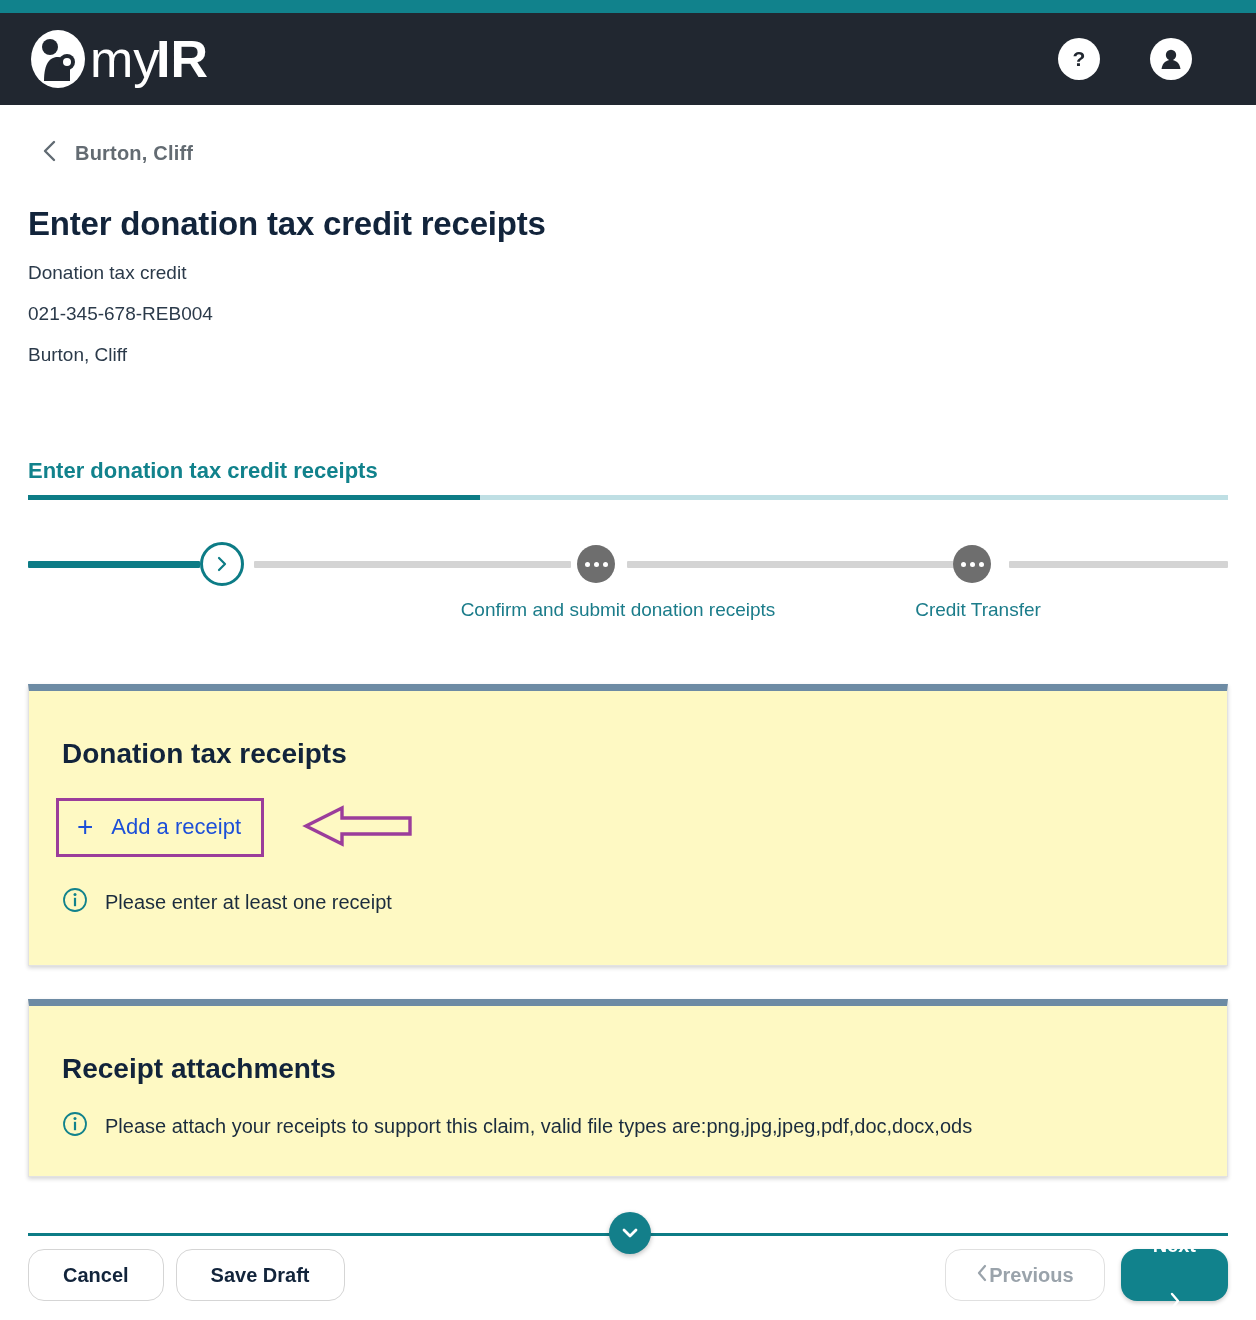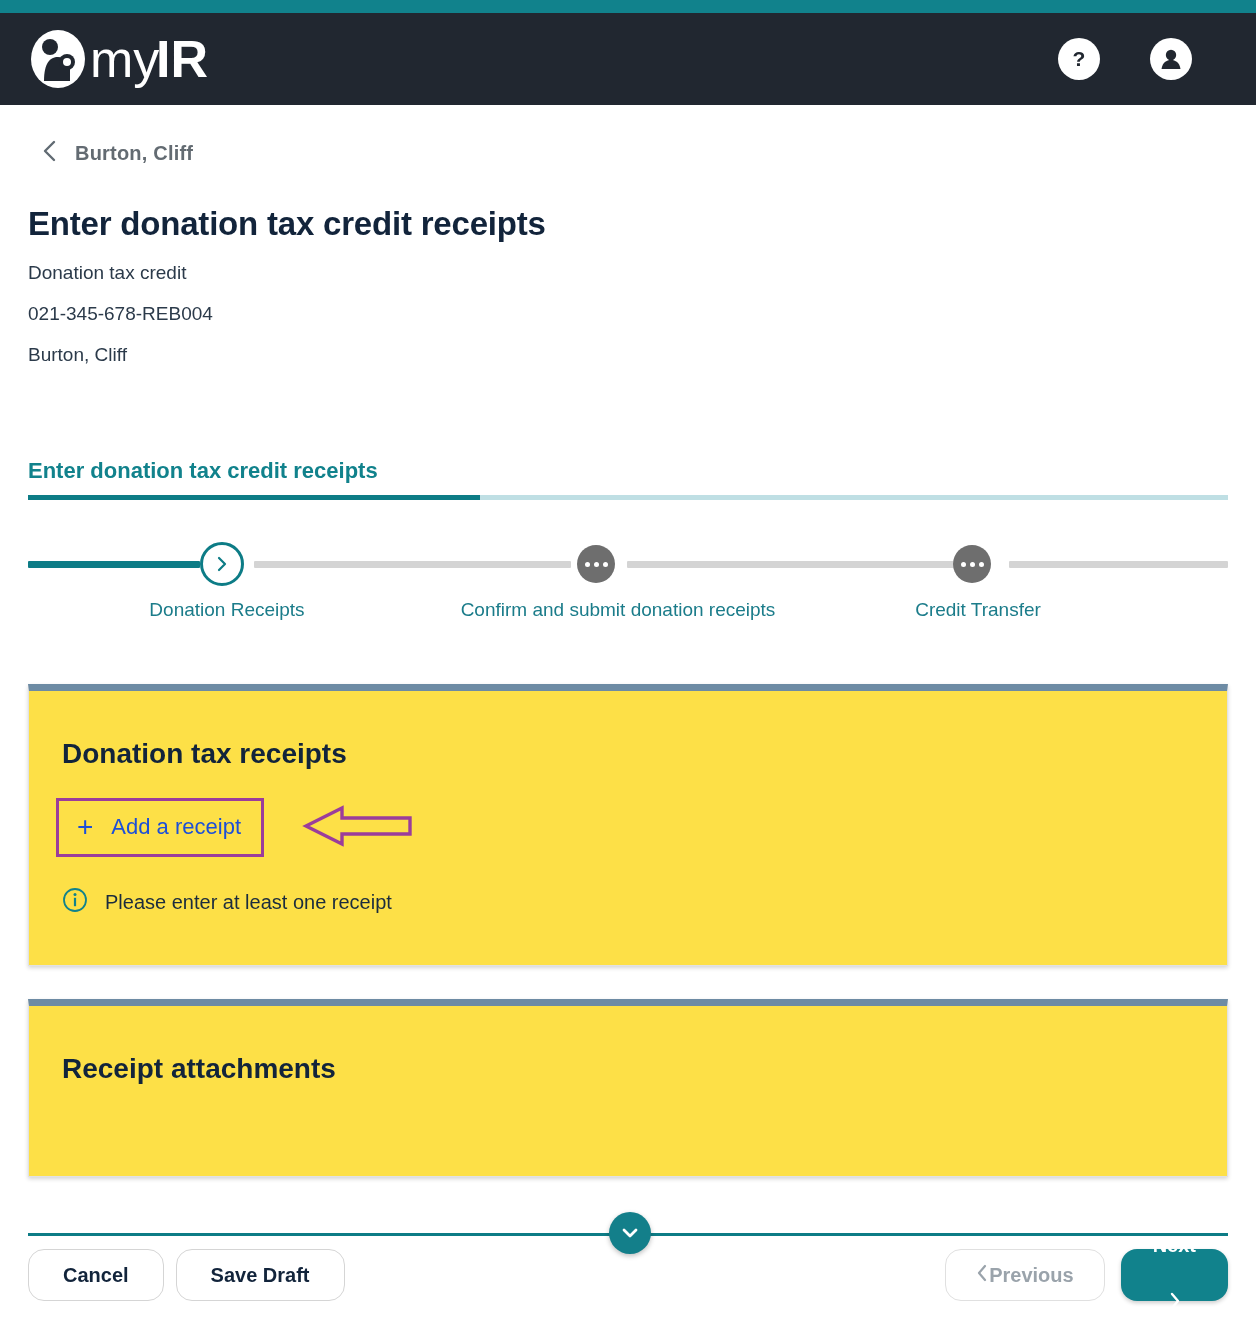--- a/index.html
+++ b/index.html
@@ -75,21 +75,21 @@
     margin-top: 3px;
   }
   .node-dots i { width: 5px; height: 5px; border-radius: 50%; background: #fff; display: block; }
   .step-label {
     position: absolute; text-align: center; font-size: 19px; color: #1b7c8a;
     line-height: 1.9; cursor: pointer;
   }
 
   
   .card {
-    margin: 0 0 0 28px; width: 1200px; background: #fde047;
+    margin: 0 0 0 28px; width: 1200px; background: #fef9c3;
     border: 1px solid #e2e2e2; border-top: 7px solid #6d8ba4;
     box-shadow: 0 2px 4px rgba(0,0,0,.17);
   }
   .card-1 { margin-top: 32px; height: 282px; }
   .card-2 { margin-top: 33px; height: 178px; }
   .card-title {
     font-size: 28px; font-weight: bold; color: #12243b;
     padding: 47px 0 0 33px;
   }
   .add-receipt-wrap { padding: 28px 0 0 27px; display: flex; align-items: center; }
@@ -213,21 +213,20 @@
       <div class="seg todo" style="left:599px; width:327px;"></div>
       <div class="node" style="left:925px;">
         <span class="node-dots">
             <i></i>
             <i></i>
             <i></i>
           </span>
       </div>
       <div class="seg todo" style="left:981px; width:219px;"></div>
     </div>
-    <div class="step-label" style="left:74px; top:50px; width:250px;">Donation Receipts</div>
     <div class="step-label" style="left:430px; top:50px; width:320px;">Confirm and submit donation receipts</div>
     <div class="step-label" style="left:820px; top:50px; width:260px;">Credit Transfer</div>
   </div>
 
   <div class="card card-1">
     <div class="card-title">Donation tax receipts</div>
     <div class="add-receipt-wrap">
       <div class="add-receipt">
         <span class="add-plus">+</span>
         <span class="add-label">Add a receipt</span>
@@ -245,20 +244,30 @@
           <circle cx="13" cy="7.6" r="1.5" fill="#11828c"></circle>
           <rect x="11.9" y="10.8" width="2.2" height="8.4" fill="#11828c"></rect>
         </svg>
       </span>
       <span class="note-text">Please enter at least one receipt</span>
     </div>
   </div>
 
   <div class="card card-2">
     <div class="card-title">Receipt attachments</div>
+    <div class="note-row note-row-2">
+      <span>
+        <svg width="26" height="26" viewBox="0 0 26 26">
+          <circle cx="13" cy="13" r="11" fill="none" stroke="#11828c" stroke-width="1.8"></circle>
+          <circle cx="13" cy="7.6" r="1.5" fill="#11828c"></circle>
+          <rect x="11.9" y="10.8" width="2.2" height="8.4" fill="#11828c"></rect>
+        </svg>
+      </span>
+      <span class="note-text">Please attach your receipts to support this claim, valid file types are:png,jpg,jpeg,pdf,doc,docx,ods</span>
+    </div>
   </div>
 
   <div class="footer-rule"></div>
   <div class="scroll-btn">
     <svg width="22" height="22" viewBox="0 0 22 22">
       <polyline points="5,8 11,14 17,8" fill="none" stroke="#fff" stroke-width="2.8" stroke-linecap="round" stroke-linejoin="round"></polyline>
     </svg>
   </div>
 
   <div class="footer">

